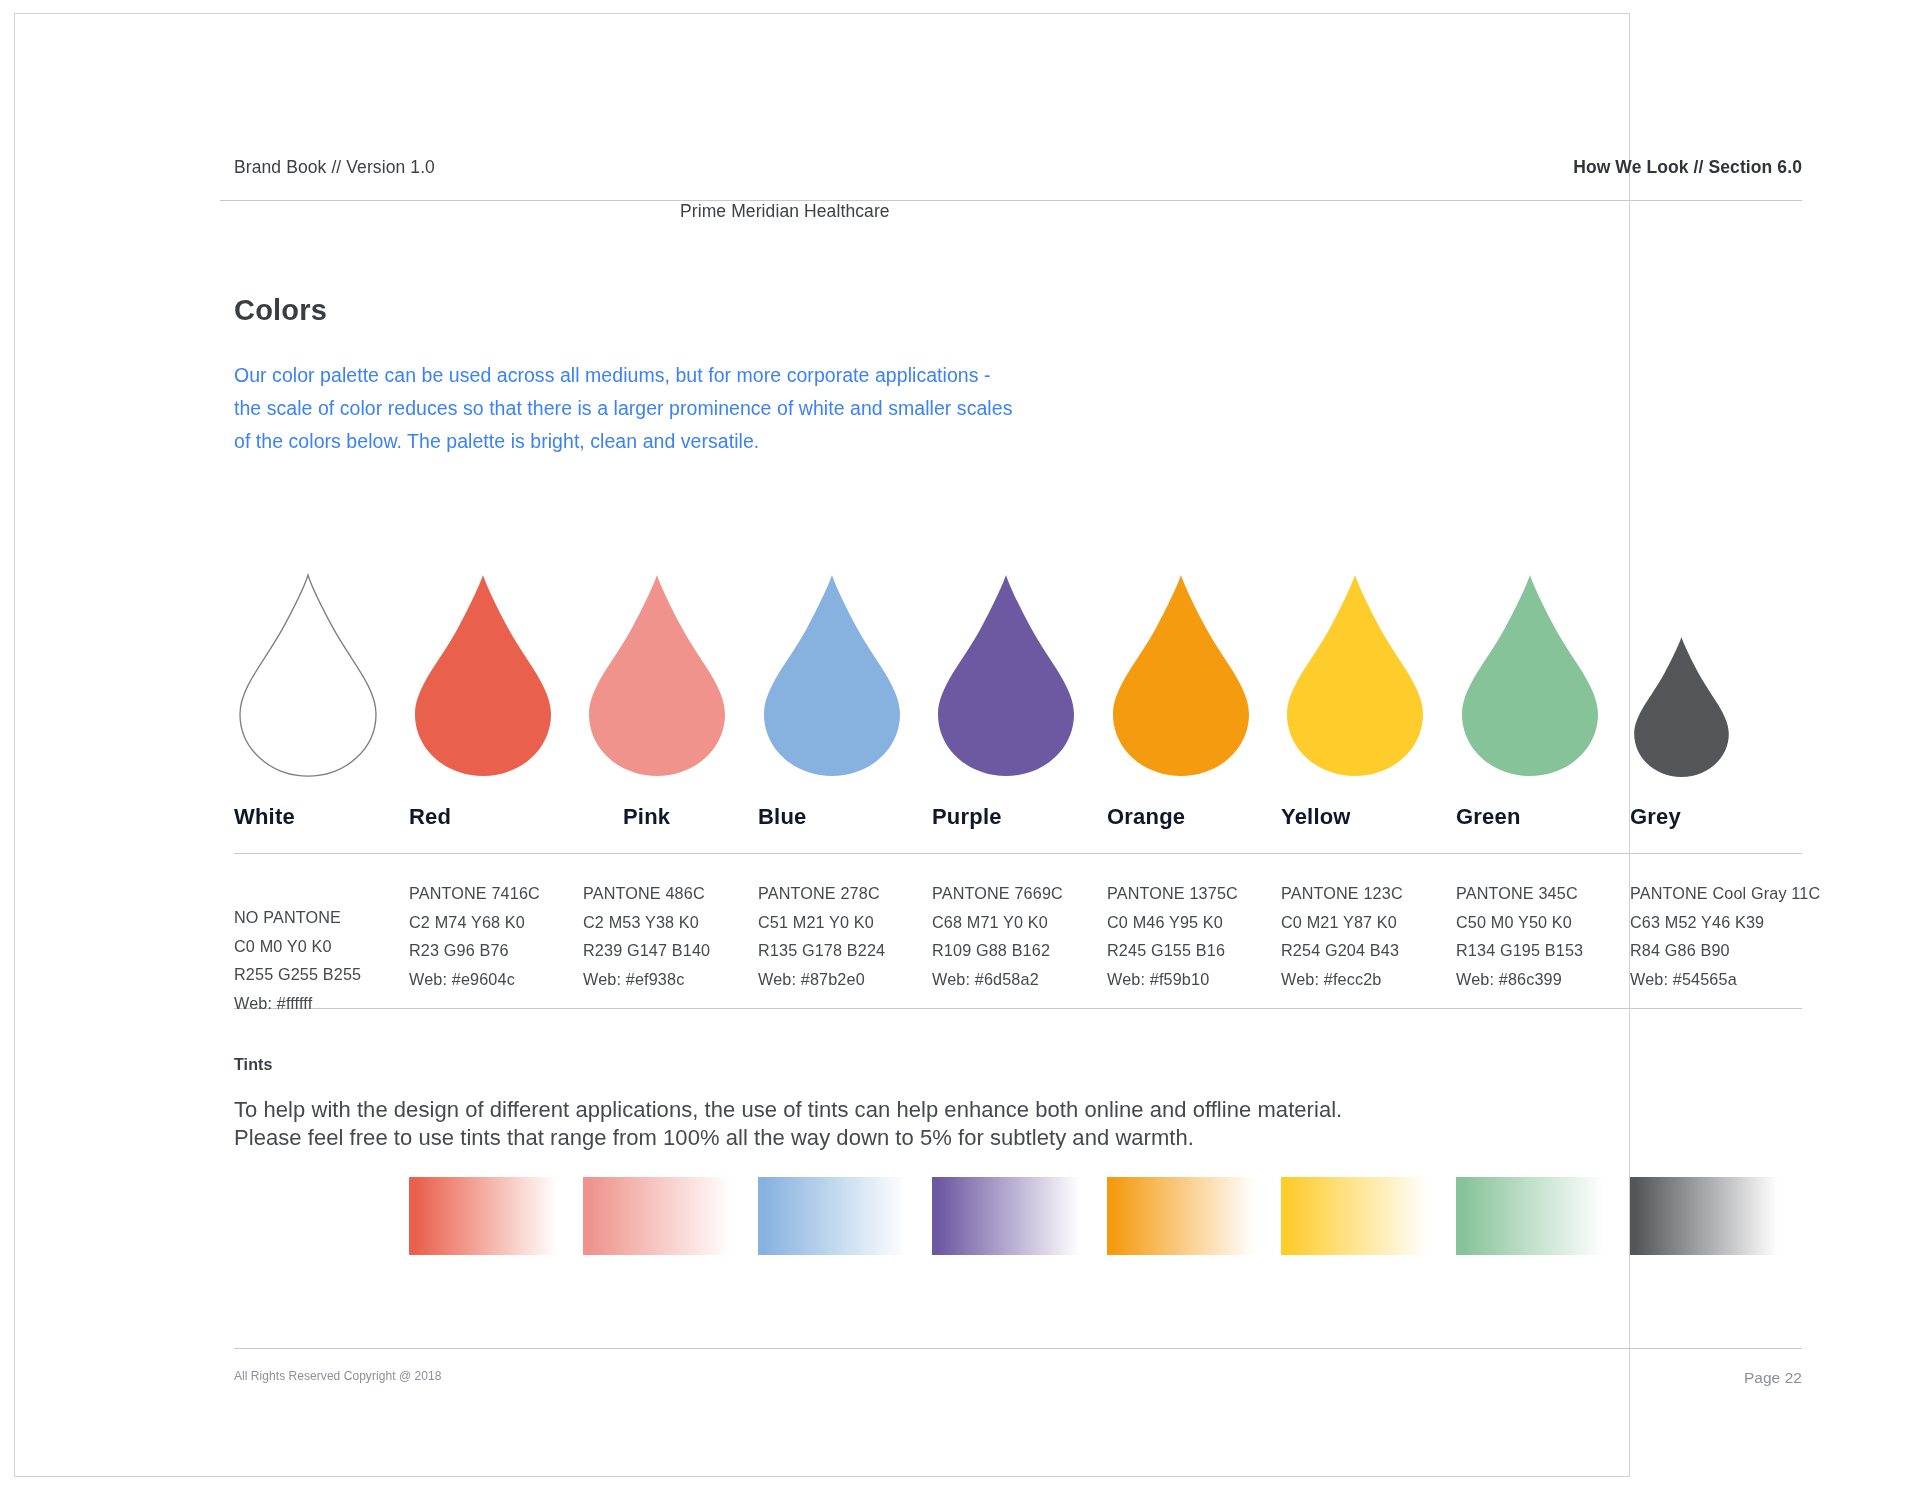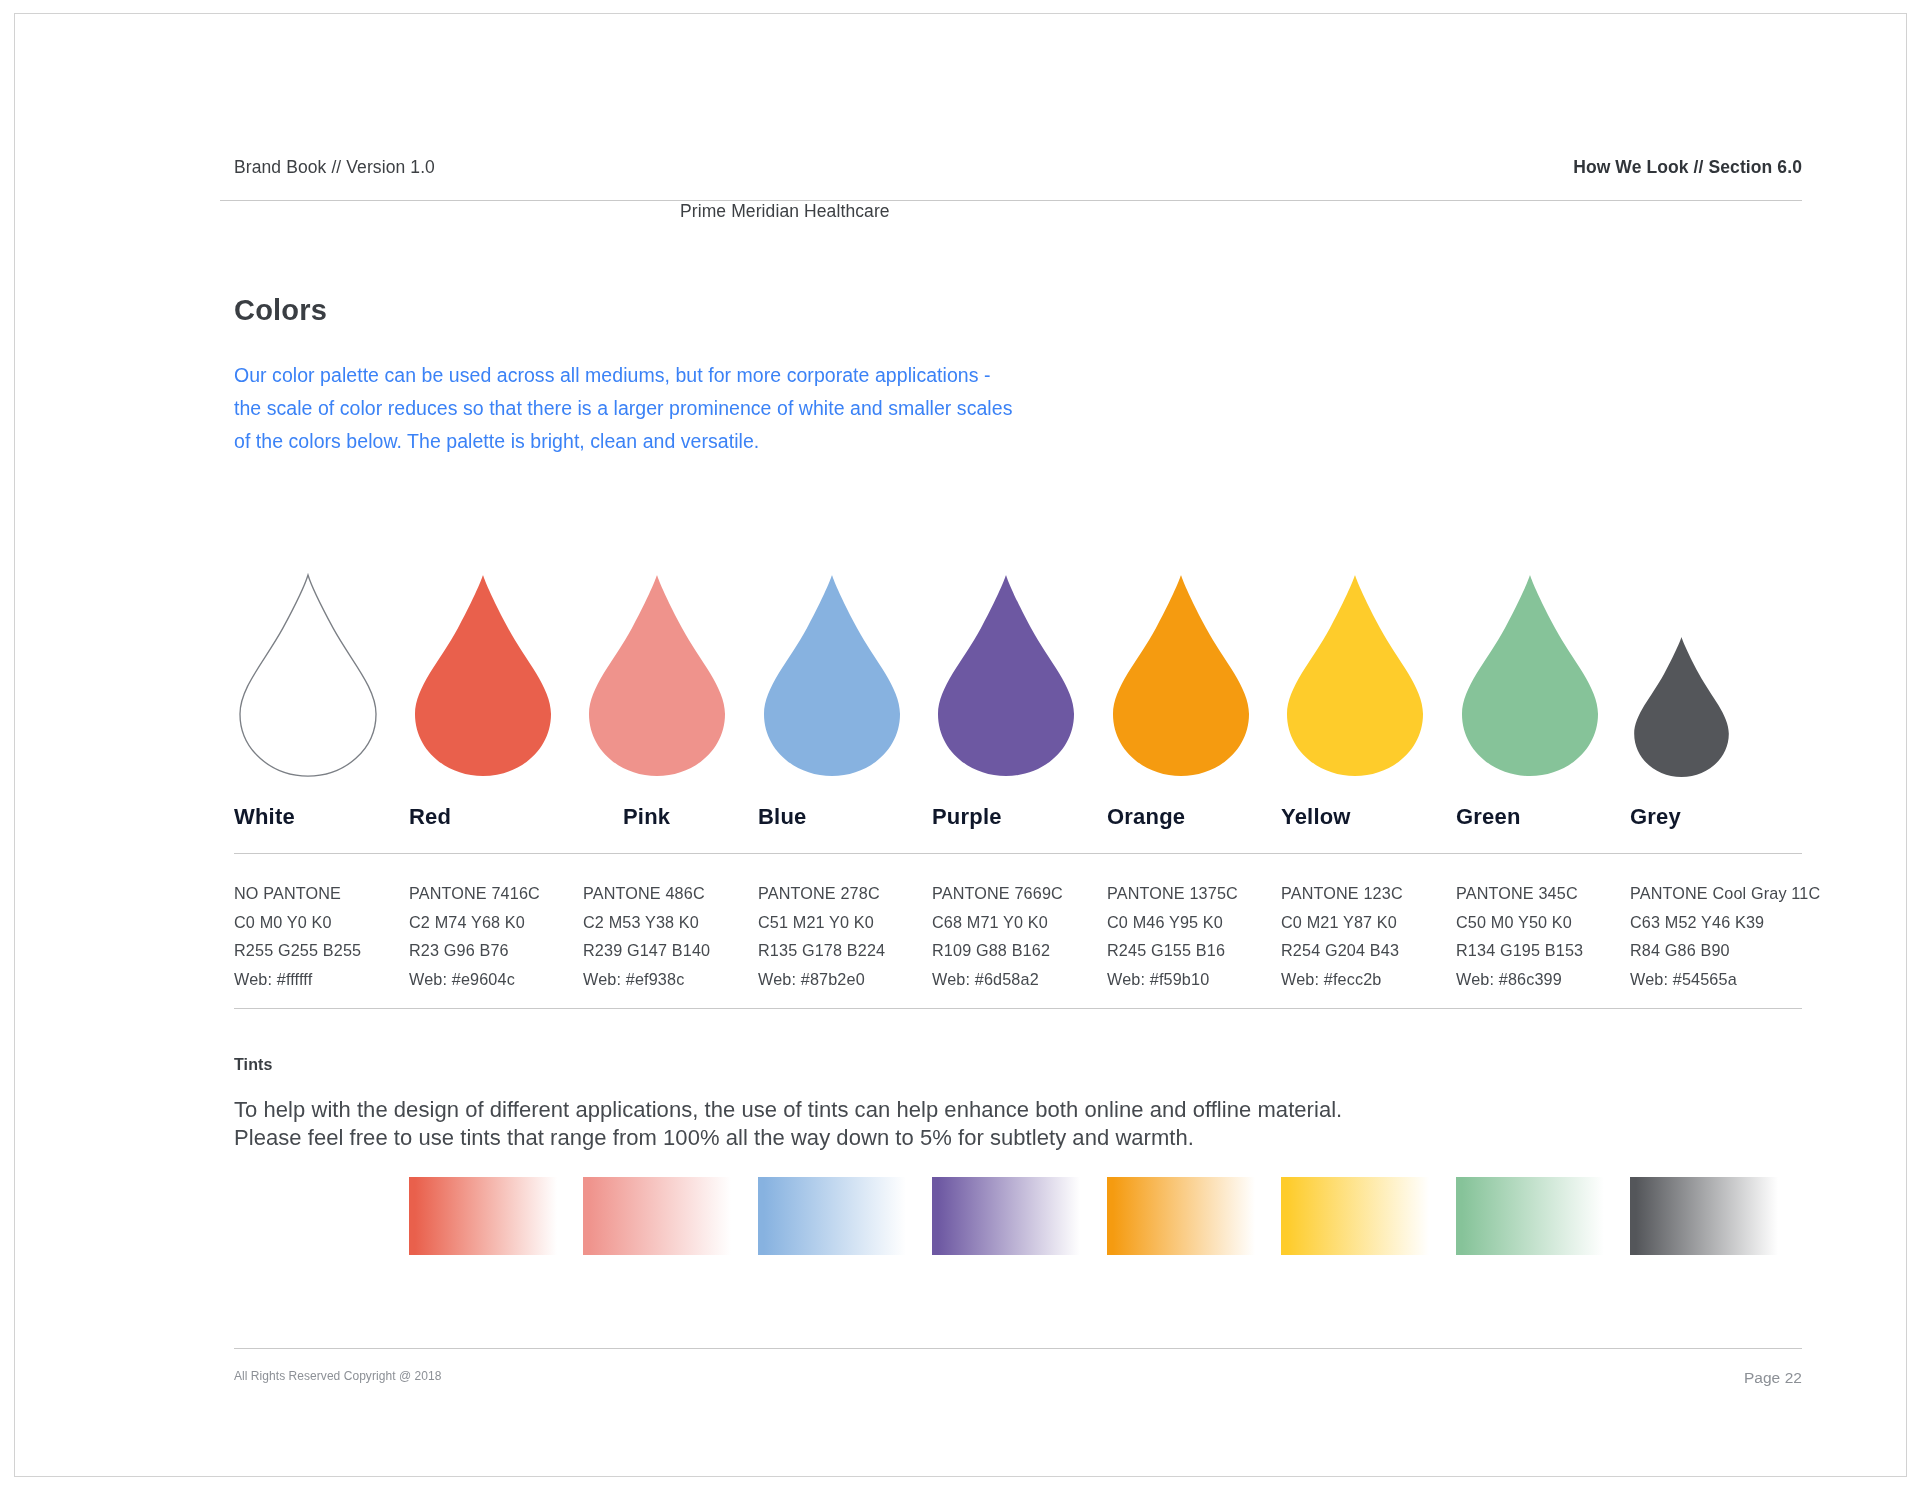--- a/index.html
+++ b/index.html
@@ -11,21 +11,21 @@
     background: #ffffff;
     font-family: "Liberation Sans", sans-serif;
     -webkit-font-smoothing: antialiased;
   }
 
   
   .page {
     position: absolute;
     left: 14px;
     top: 13px;
-    width: 1893px;
+    width: 1616px;
     height: 1464px;
     border: 1px solid #d2d2d2;
     background: #ffffff;
   }
 
   .content {
     position: absolute;
     left: 205px;
     top: 0;
     width: 1582px;
@@ -312,21 +312,21 @@
         <div class="color-label" style="left: 349px; margin-left: 40px;">Pink</div>
         <div class="color-label" style="left: 524px;">Blue</div>
         <div class="color-label" style="left: 698px;">Purple</div>
         <div class="color-label" style="left: 873px;">Orange</div>
         <div class="color-label" style="left: 1047px;">Yellow</div>
         <div class="color-label" style="left: 1222px;">Green</div>
         <div class="color-label" style="left: 1396px;">Grey</div>
       </div>
 
     <div class="spec-row" id="spec-row">
-        <div class="spec-col" style="left: 0px;">
+        <div class="spec-col" style="left: 0px; margin-top: 24px;">
           <div>NO PANTONE</div>
           <div>C0  M0  Y0  K0</div>
           <div>R255  G255  B255</div>
           <div>Web: #ffffff</div>
         </div>
         <div class="spec-col" style="left: 175px;">
           <div>PANTONE 7416C</div>
           <div>C2  M74  Y68  K0</div>
           <div>R23  G96  B76</div>
           <div>Web: #e9604c</div>

